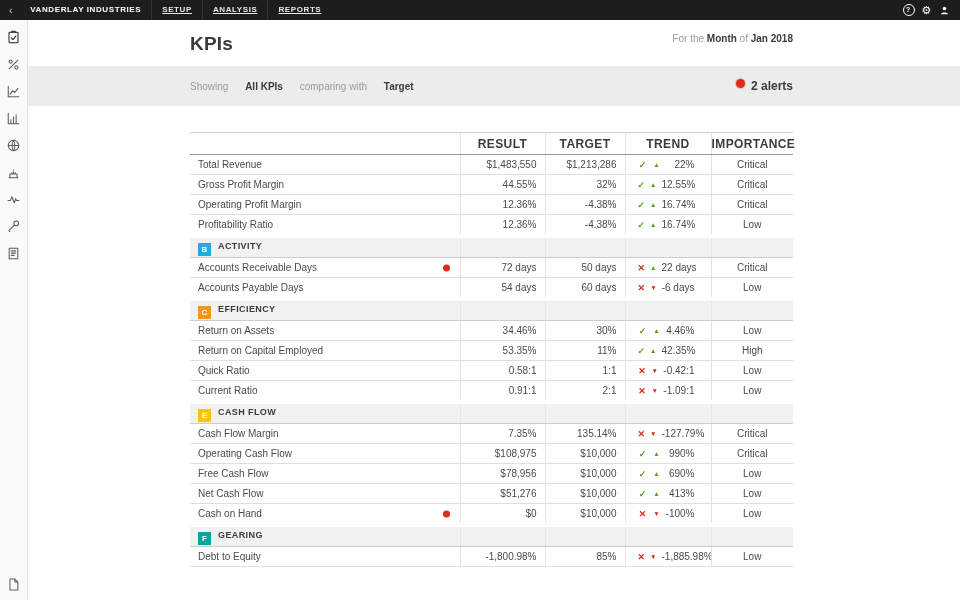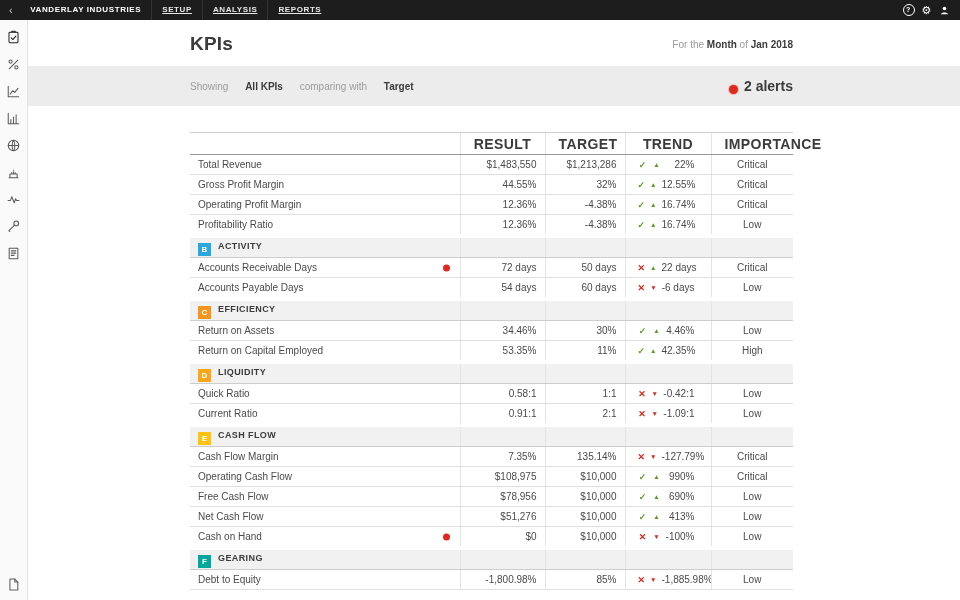--- a/index.html
+++ b/index.html
@@ -25,40 +25,40 @@
   .sidebar{width:28px;background:#fafafa;border-right:1px solid #e3e3e3;box-sizing:border-box;
     display:flex;flex-direction:column;justify-content:space-between;align-items:center;padding:9px 0 8px;}
   .sb-top,.sb-bottom{display:flex;flex-direction:column;align-items:center;gap:11px;}
   .sb-icon{width:16px;height:16px;display:inline-flex;align-items:center;justify-content:center;cursor:pointer;}
   .sb-icon svg{stroke:#5c5c5c;fill:none;stroke-width:1.1;stroke-linecap:round;stroke-linejoin:round;}
   .sb-icon.active svg{stroke:#222;}
   .main{flex:1;position:relative;overflow:hidden;background:#fff;}
   .content{width:603px;margin-left:162px;}
 
   
-  .page-header{display:flex;justify-content:space-between;align-items:center;padding:13px 0 11px;}
+  .page-header{display:flex;justify-content:space-between;align-items:flex-start;padding:13px 0 11px;}
   .page-header h1{margin:0;font-size:19px;color:#3b3b3b;font-weight:bold;letter-spacing:.2px;}
   .period{font-size:10px;color:#9b9b9b;}
   .muted{color:#9b9b9b;font-weight:normal;}
   .strong{color:#3b3b3b;font-weight:bold;}
 
   
   .filterbar{background:#ececec;height:40px;width:100%;}
   .fb-inner{height:40px;display:flex;align-items:center;justify-content:space-between;font-size:10px;}
   .fb-left span{margin-right:14px;}
   .fb-left .strong{cursor:pointer;}
-  .fb-alerts{display:flex;align-items:flex-end;gap:6px;font-size:14px;cursor:pointer;}
+  .fb-alerts{display:flex;align-items:flex-start;gap:6px;font-size:12px;cursor:pointer;}
   .alert-ring{width:9px;height:9px;border-radius:50%;background:#e0281e;
     box-shadow:0 0 0 1px rgba(224,40,30,.25);display:inline-block;}
 
   
   .table-area{margin-top:26px;}
   table{width:603px;border-collapse:collapse;font-size:10px;color:#4a4a4a;table-layout:fixed;}
-  thead th{font-size:14px;font-weight:bold;color:#3b3b3b;letter-spacing:.4px;text-align:center;
-    border-top:1px solid #cfcfcf;border-bottom:1px solid #9a9a9a;height:21px;padding:0 13px;}
+  thead th{font-size:12px;font-weight:bold;color:#3b3b3b;letter-spacing:.4px;text-align:center;
+    border-top:1px solid #cfcfcf;border-bottom:1px solid #9a9a9a;height:21px;padding:0 0;}
   tbody td{height:19px;padding:0 8px;border-bottom:1px solid #dfdfdf;overflow:hidden;white-space:nowrap;}
   td.c-result,td.c-target,td.c-trend,td.c-imp,
   th.c-result,th.c-target,th.c-trend,th.c-imp{border-left:1px solid #e4e4e4;}
   td.c-result,td.c-target{text-align:right;}
   td.c-imp{text-align:center;}
   td.c-name{position:relative;}
   .alert-dot{position:absolute;right:10px;top:50%;transform:translateY(-50%);
     width:7px;height:7px;border-radius:50%;background:#e0281e;}
   tr.section-row td{background:#f1f1f1;border-bottom:1px solid #cdcdcd;border-top:4px solid #fff;}
   tbody tr.section-row:first-child td{border-top:none;}
@@ -327,27 +327,20 @@
               <td class="c-target">11%</td>
               <td class="c-trend">
                 <span class="trend-wrap">
                   <span class="tick pass">✓</span>
                   <span class="tri up">▲</span>
                   <span class="trend-val">42.35%</span>
                 </span>
               </td>
               <td class="c-imp">High</td>
             </tr>
-            <tr class="section-row">
-              <td class="c-name"><span class="badge" style="background:#faa61a">D</span><span class="sec-name">LIQUIDITY</span></td>
-              <td class="c-result sec-center"></td>
-              <td class="c-target"></td>
-              <td class="c-trend sec-center"></td>
-              <td class="c-imp"></td>
-            </tr>
             <tr class="kpi-row">
               <td class="c-name"><span>Quick Ratio</span></td>
               <td class="c-result">0.58:1</td>
               <td class="c-target">1:1</td>
               <td class="c-trend">
                 <span class="trend-wrap">
                   <span class="tick fail">✕</span>
                   <span class="tri down">▼</span>
                   <span class="trend-val">-0.42:1</span>
                 </span>

